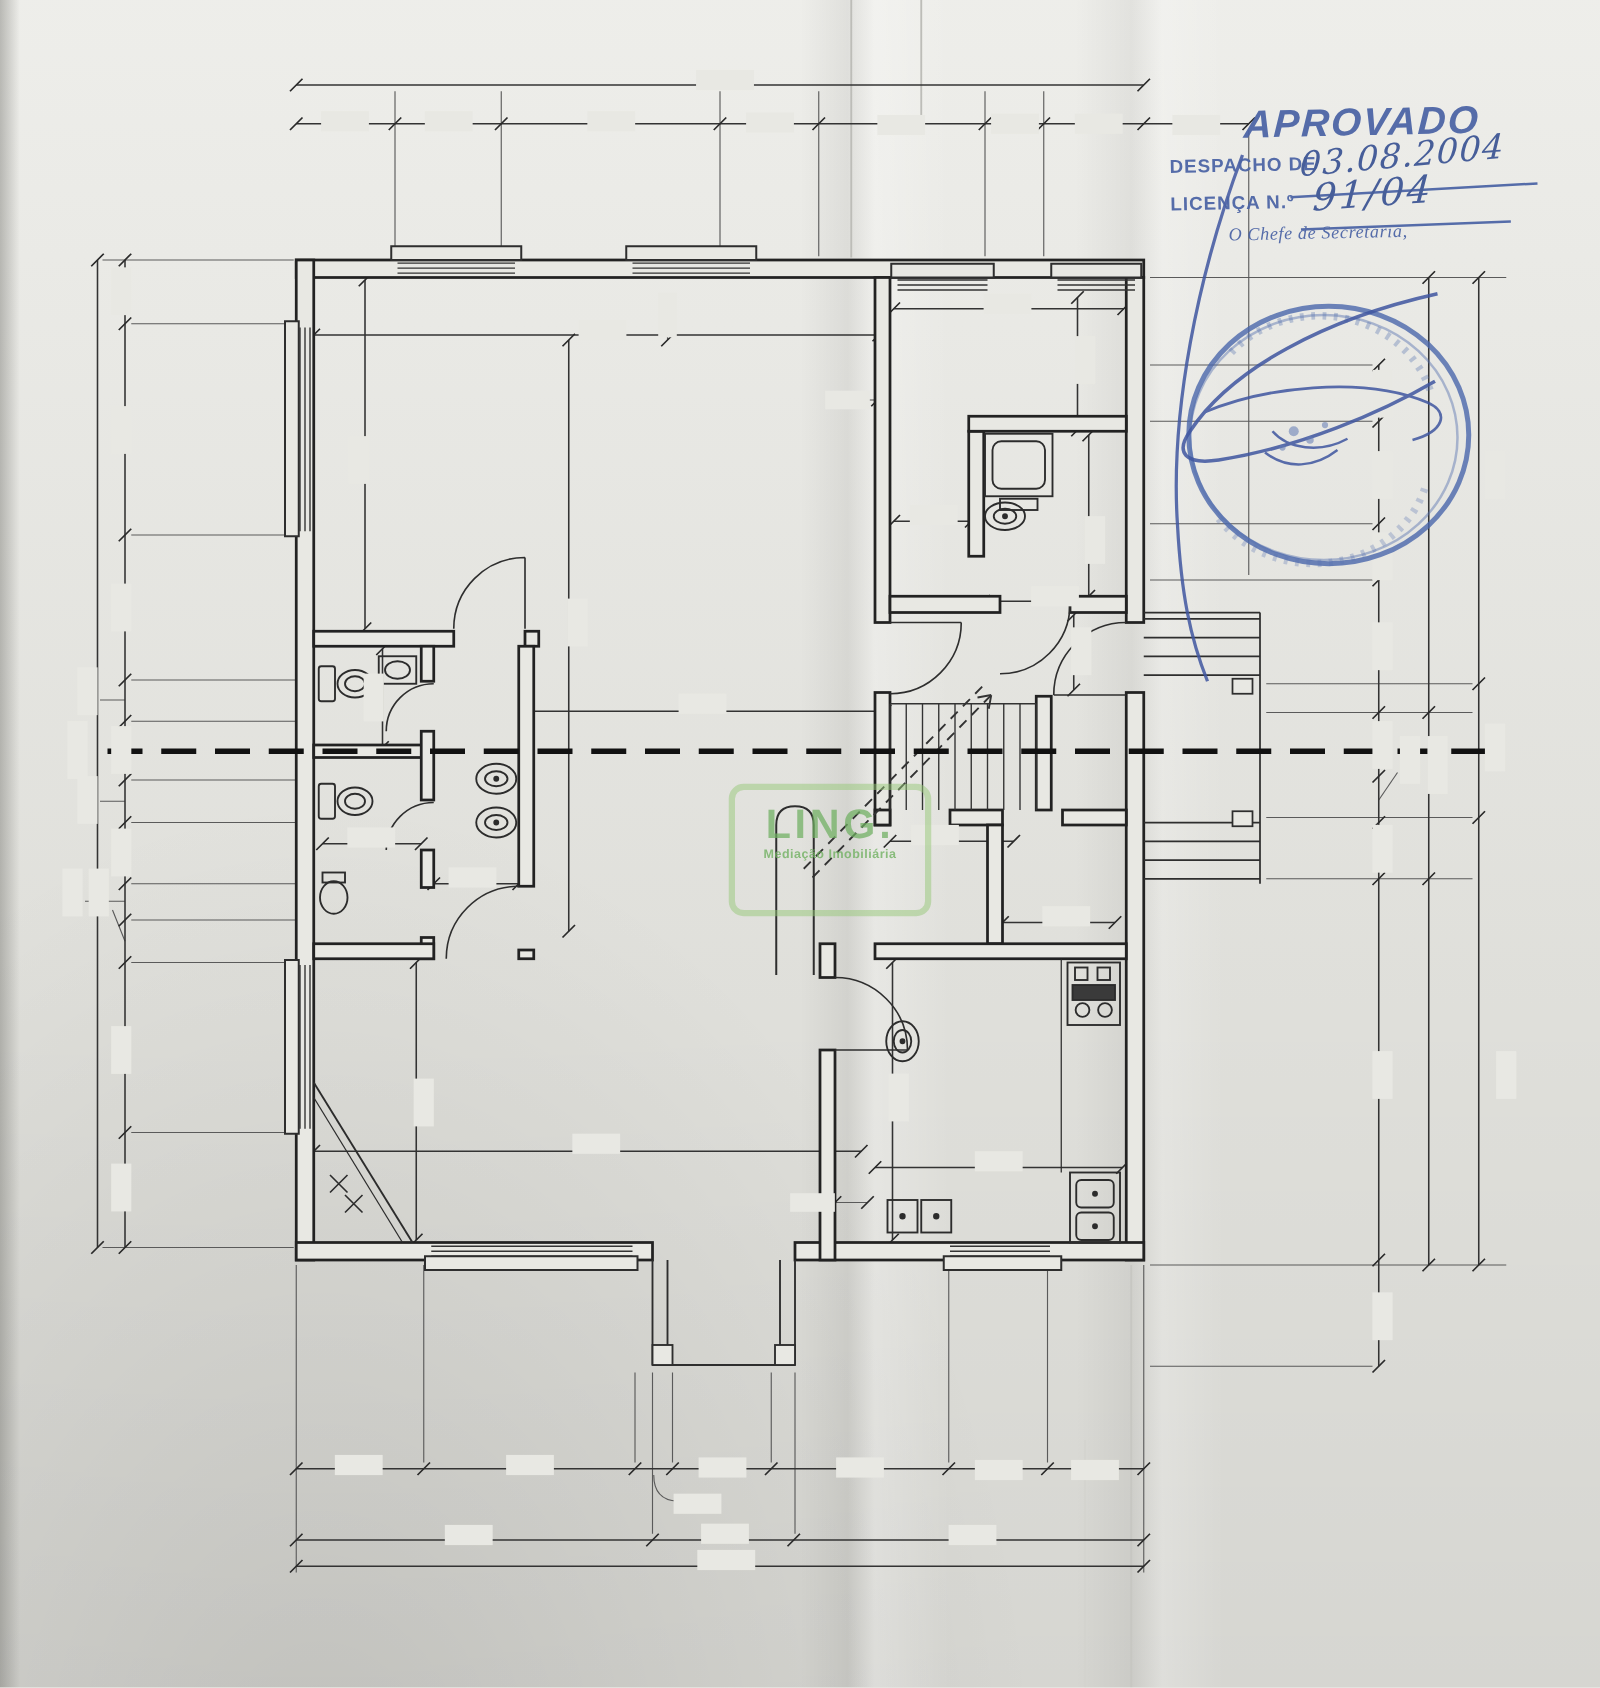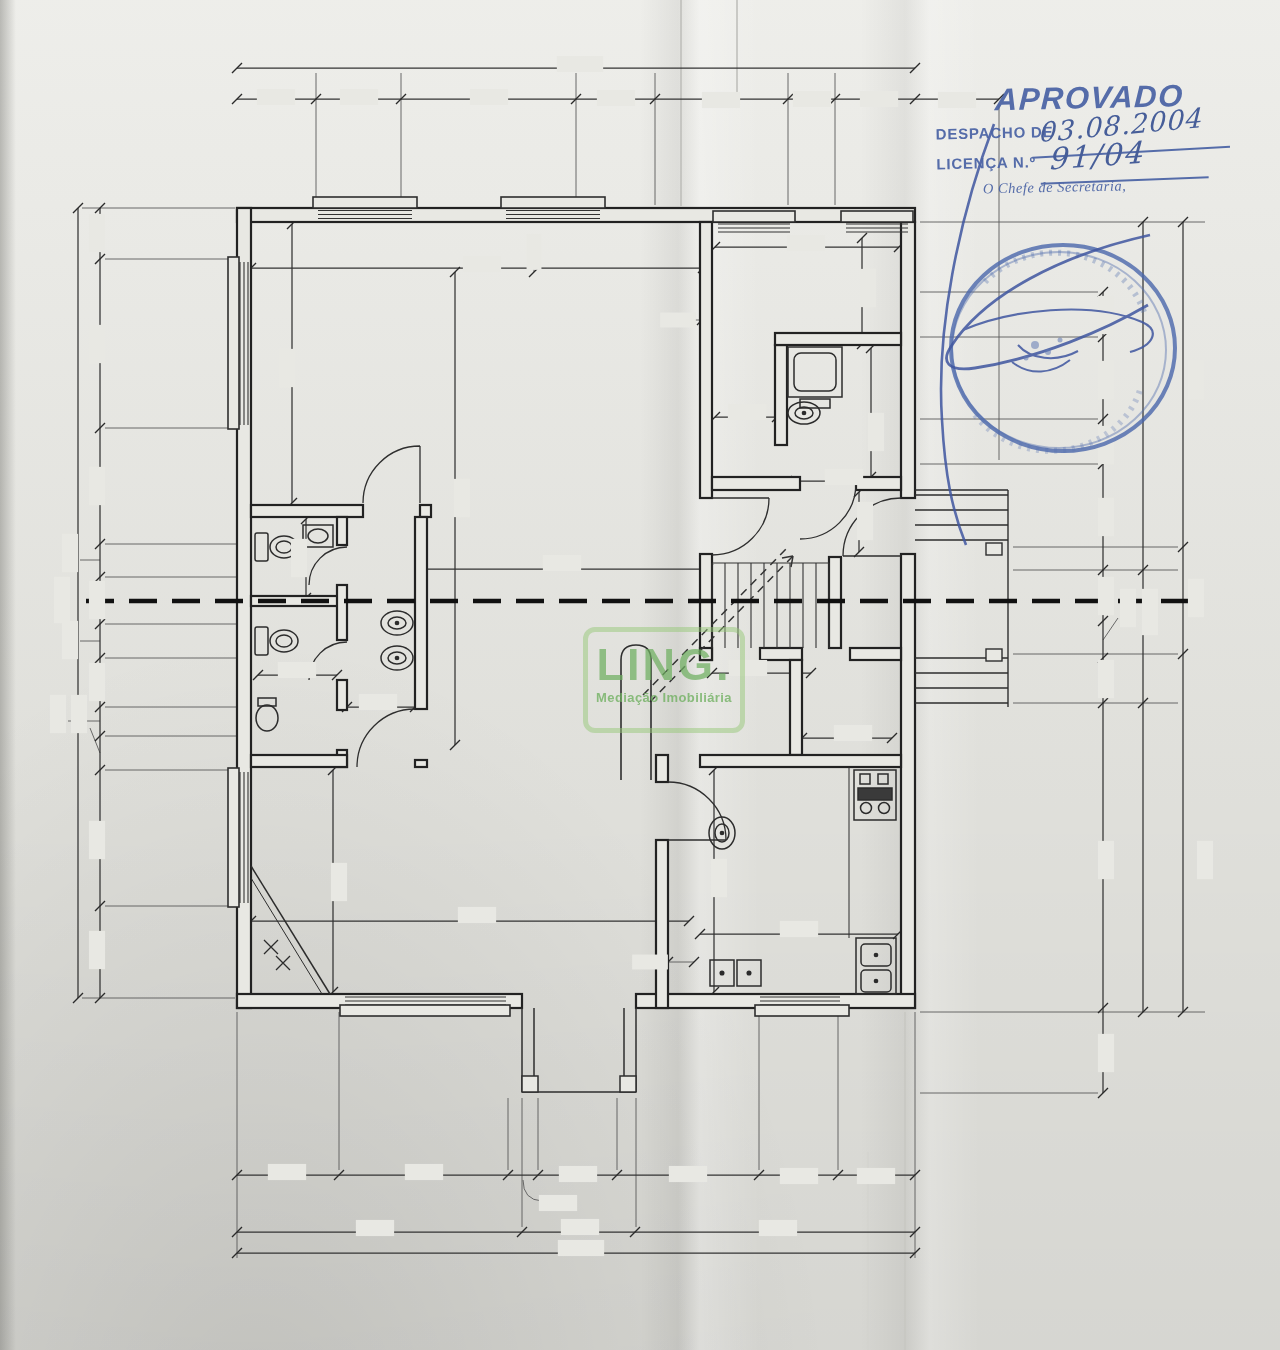--- a/index.html
+++ b/index.html
@@ -10,23 +10,23 @@
     background:
       linear-gradient(90deg, rgba(120,120,115,.45) 0px, rgba(120,120,115,0) 16px),
       linear-gradient(90deg, rgba(0,0,0,0) 640px, rgba(0,0,0,.06) 678px, rgba(255,255,255,.25) 700px, rgba(0,0,0,0) 760px),
       linear-gradient(90deg, rgba(0,0,0,0) 860px, rgba(0,0,0,.05) 905px, rgba(255,255,255,.2) 930px, rgba(0,0,0,0) 980px),
       linear-gradient(180deg, rgba(255,255,255,.25), rgba(0,0,0,.04) 60%, rgba(0,0,0,.08)),
       radial-gradient(ellipse at 20% 108%, rgba(0,0,0,.10), rgba(0,0,0,0) 40%);}
   
   .watermark{position:absolute;left:583px;top:627px;width:152px;height:96px;
     border:5px solid rgba(150,200,120,.5);border-radius:12px;text-align:center;
     pointer-events:none;}
-  .watermark .ling{font-size:45px;font-weight:bold;letter-spacing:3px;
+  .watermark .ling{font-size:33px;font-weight:bold;letter-spacing:3px;
     color:rgba(110,175,95,.72);line-height:1;margin-top:10px;}
-  .watermark .sub{font-size:13px;font-weight:bold;color:rgba(110,175,95,.78);margin-top:3px;letter-spacing:.4px;}
+  .watermark .sub{font-size:10px;font-weight:bold;color:rgba(110,175,95,.78);margin-top:3px;letter-spacing:.4px;}
   
   .stamp{position:absolute;left:928px;top:76px;width:340px;height:140px;
     color:#4a63a5;transform:rotate(-1.2deg);opacity:.93;pointer-events:none;}
   .stamp .ap{position:absolute;left:68px;top:4px;font-size:31px;font-weight:800;
     font-style:italic;letter-spacing:1.5px;transform:skewX(-4deg);}
   .stamp .lab1{position:absolute;left:8px;top:46px;font-size:15px;font-weight:bold;letter-spacing:.8px;}
   .stamp .lab2{position:absolute;left:8px;top:76px;font-size:15px;font-weight:bold;letter-spacing:.8px;}
   .hand{font-family:"DejaVu Serif",serif;font-style:italic;color:#3b5494;}
   .stamp .val1{position:absolute;left:112px;top:34px;font-size:27px;transform:rotate(-4deg) skewX(-8deg);letter-spacing:1px;}
   .stamp .val2{position:absolute;left:122px;top:62px;font-size:30px;transform:rotate(-3deg) skewX(-8deg);letter-spacing:2px;}

